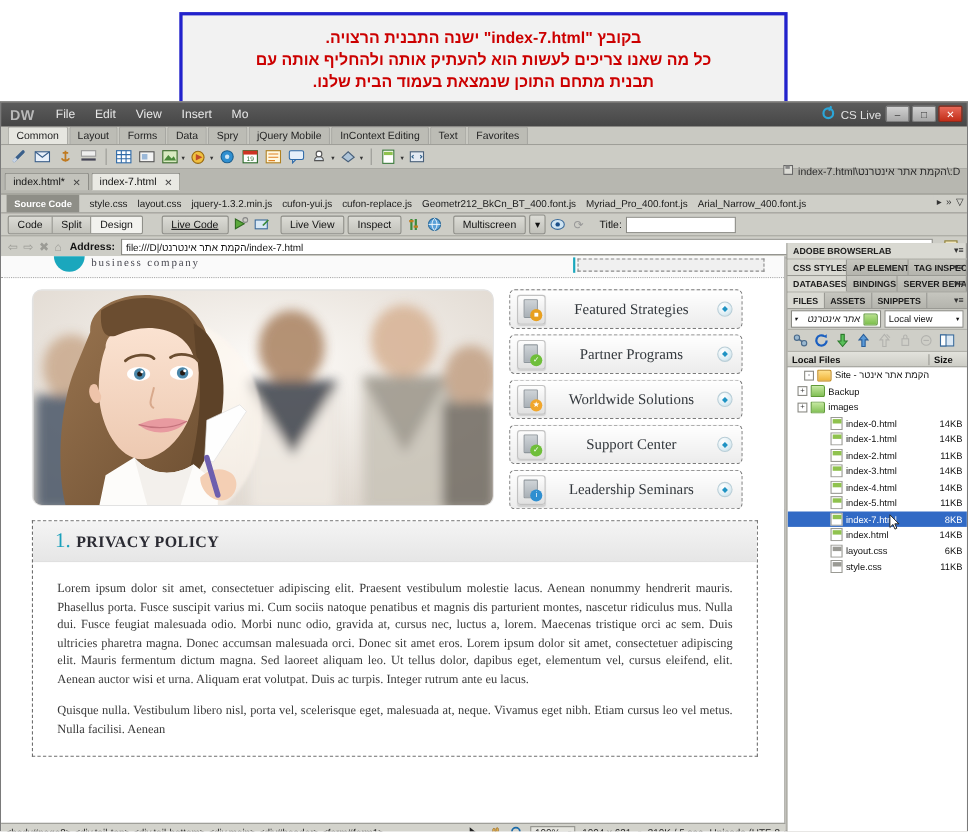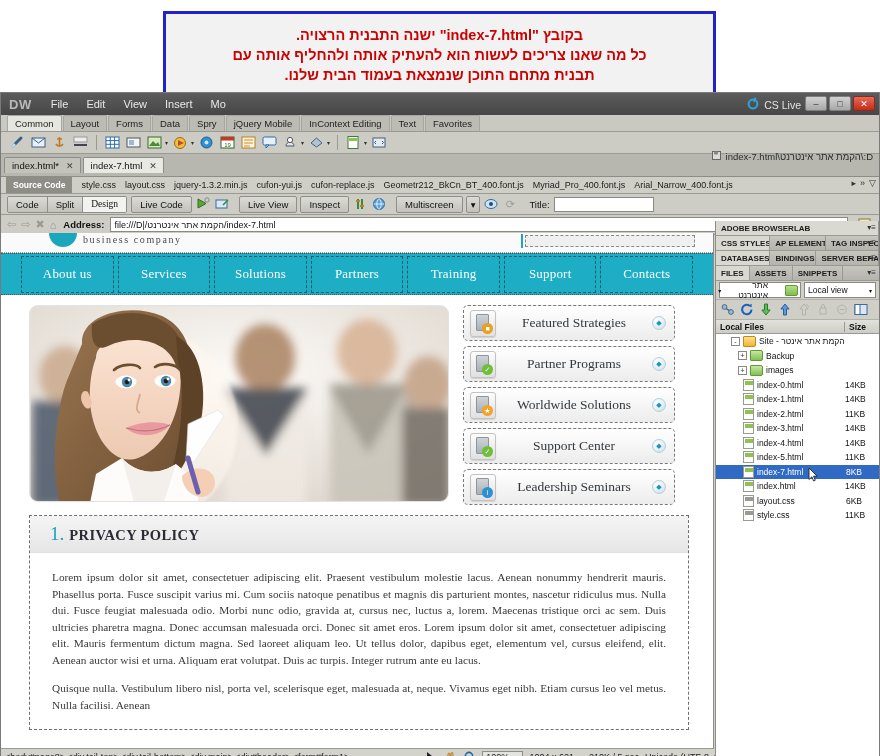--- a/index.html
+++ b/index.html
@@ -155,21 +155,21 @@
     height: 21px; background: #cdcdc6;
     border-bottom: 1px solid #9a9a94;
     display: flex; align-items: center; padding-left: 6px; gap: 3px;
   }
   .vt-group { display: flex; border: 1px solid #8f8f89; border-radius: 2px; overflow: hidden; }
   .vt-btn {
     font-size: 9.5px; color: #111; padding: 2px 8px;
     background: linear-gradient(#dcdcd6, #c2c2bb);
     border-right: 1px solid #8f8f89;
   }
-  .vt-btn:last-child { border-right: none; font-family: Liberation Serif, serif; }
+  .vt-btn:last-child { border-right: none; }
   .vt-btn.active { background: #f2f2ee; }
   .vt-solo {
     font-size: 9.5px; color: #111; padding: 2px 8px;
     background: linear-gradient(#dcdcd6, #c2c2bb);
     border: 1px solid #8f8f89; border-radius: 2px;
   }
   .vt-title-wrap {
     display: flex; align-items: center; gap: 4px;
     margin-left: 8px; font-size: 9.5px; color: #111;
   }
@@ -386,23 +386,23 @@
   }
   .panel-tab.active { background: #d9d9d2; }
   .panel-menu { position: absolute; right: 3px; top: 2px; font-size: 8px; color: #333; }
 
   .files-toolbar {
     height: 19px; background: #cfcfc8; display: flex; align-items: center;
     padding: 0 3px; gap: 3px; border-bottom: 1px solid #b2b2ab;
   }
   .site-select {
     height: 16px; background: #fff; border: 1px solid #8a8a84;
-    display: flex; align-items: center; gap: 17px;
+    display: flex; align-items: center; gap: 3px;
     padding: 0 2px; font-size: 8.5px; color: #111;
-    direction: rtl; width: 82px; position: relative;
+    direction: rtl; width: 82px; position: relative; font-style: italic;
   }
   .folder-ico {
     width: 13px; height: 11px; background: linear-gradient(#b6e08a,#7cbf4c);
     border: 1px solid #5f9a36; border-radius: 1px 2px 2px 1px; flex: none;
   }
   .view-select {
     height: 16px; background: #fff; border: 1px solid #8a8a84;
     font-size: 8.5px; color: #111; flex: 1;
     display: flex; align-items: center; padding-left: 3px; position: relative;
   }
@@ -422,24 +422,24 @@
   .files-head .c1 { flex: 1; padding-left: 4px; border-right: 1px solid #9a9a94; }
   .files-head .c2 { width: 34px; padding-left: 4px; }
 
   .files-list { background: #fff; height: 463px; overflow: hidden; position: relative; }
   .frow {
     height: 14.5px; display: flex; align-items: center;
     font-size: 8.5px; color: #111; position: relative;
   }
   .frow.sel { background: #316ac5; color: #fff; }
   .frow .name { flex: 1; display: flex; align-items: center; gap: 3px; overflow: hidden; white-space: nowrap; }
-  .frow .size { width: 34px; text-align: right; padding-right: 17px; font-size: 8.5px; }
+  .frow .size { width: 34px; text-align: right; padding-right: 4px; font-size: 8.5px; }
   .ind0 { padding-left: 15px; }
-  .ind1 { padding-left: 22px; }
-  .ind2 { padding-left: 27px; }
+  .ind1 { padding-left: 9px; }
+  .ind2 { padding-left: 39px; }
   .expander {
     width: 9px; height: 9px; border: 1px solid #8a8a84; background: #fff;
     font-size: 7px; line-height: 7px; text-align: center; color: #333; flex: none;
   }
   .ico-folder-open {
     width: 13px; height: 11px; flex: none;
     background: linear-gradient(#ffe08a,#f0b43a);
     border: 1px solid #c08a1f; border-radius: 1px 2px 2px 1px;
   }
   .ico-folder-green {
@@ -651,21 +651,21 @@
         <span>▽</span>
       </div>
     </div>
 
     <div class="view-toolbar">
       <div class="vt-group">
         <div class="vt-btn">Code</div>
         <div class="vt-btn">Split</div>
         <div class="vt-btn active">Design</div>
       </div>
-      <div class="vt-solo" style="margin-left:1px;">Live Code</div>
+      <div class="vt-solo" style="margin-left:14px;text-decoration:underline;">Live Code</div>
       <div class="vt-icon">
         <svg width="14" height="14">
             <path d="M2 2 L10 6.5 L2 11 Z" fill="#5aa83a" stroke="#2f6a20"></path>
             <circle cx="11" cy="3" r="2.2" fill="none" stroke="#888"></circle>
           </svg>
       </div>
       <div class="vt-icon">
         <svg width="14" height="14">
             <rect x="1" y="3" width="11" height="8" fill="#d8e8f5" stroke="#3a6a9a"></rect>
             <path d="M8 8 L13 3" stroke="#3a8a3a" stroke-width="1.6"></path>
@@ -722,31 +722,20 @@
     <div class="design-area">
       <div class="page-wrap">
 
         <div class="site-header">
           <div class="logo-blob"></div>
           <div class="logo-tag">business company</div>
           <div class="hdr-box2"></div>
           <div class="hdr-search"></div>
         </div>
 
-        <div class="nav-strip">
-          <div class="nav-spacer"></div>
-          <div class="nav-item">About us</div>
-          <div class="nav-item">Services</div>
-          <div class="nav-item">Solutions</div>
-          <div class="nav-item">Partners</div>
-          <div class="nav-item">Training</div>
-          <div class="nav-item">Support</div>
-          <div class="nav-item">Contacts</div>
-          <div class="nav-spacer"></div>
-        </div>
 
         <div class="content-area">
           <div class="hero-photo">
             <svg width="420" height="197" viewBox="0 0 420 197" preserveAspectRatio="none">
               <defs>
                 <radialGradient id="bgGrad" cx="50%" cy="35%" r="75%">
                   <stop offset="0%" stop-color="#fdfbf8"></stop>
                     <stop offset="100%" stop-color="#ddd5cc"></stop>
                 </radialGradient>
                 <linearGradient id="skin" x1="0" y1="0" x2="0" y2="1">

